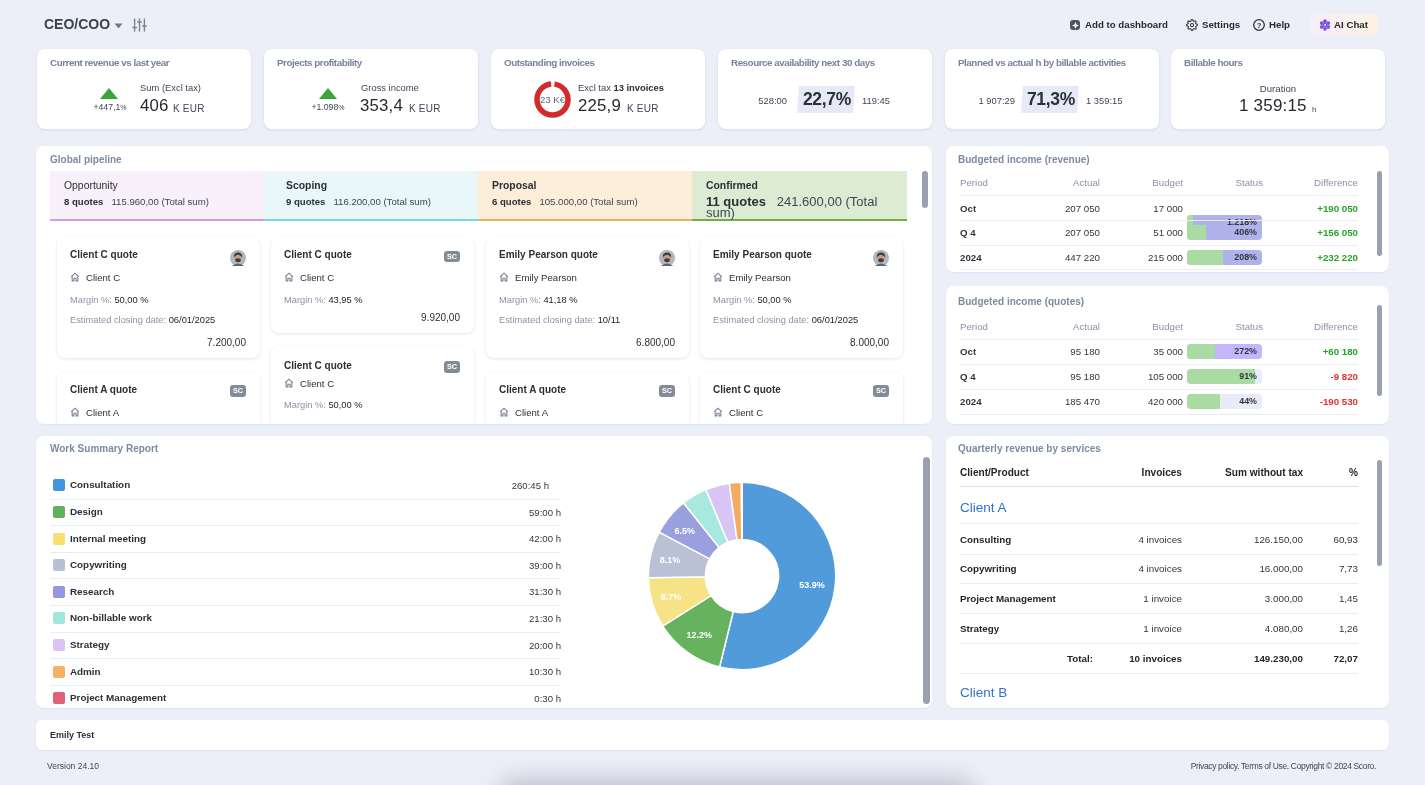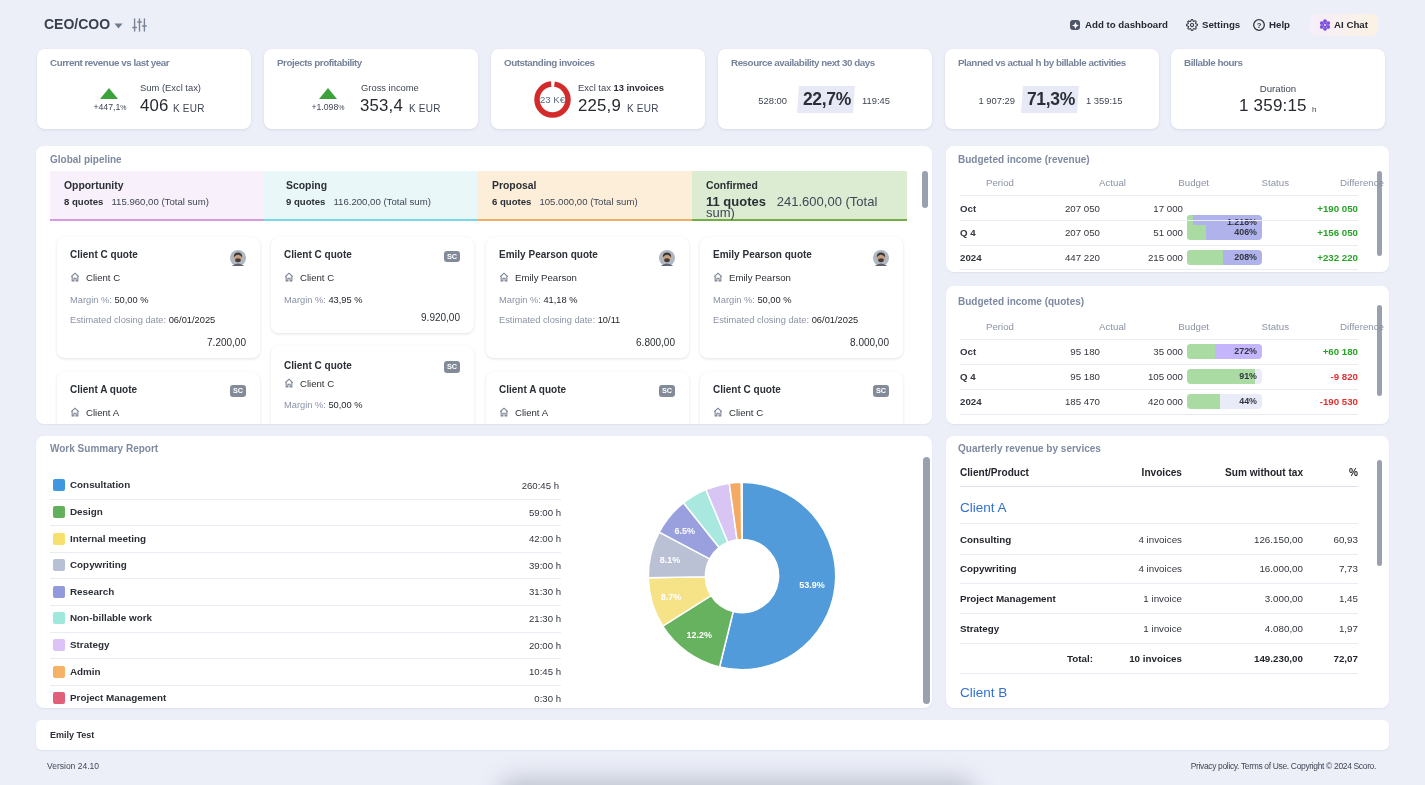--- a/index.html
+++ b/index.html
@@ -17,21 +17,21 @@
 .hdr-btn{position:absolute;color:#262b33;font-size:9.7px;font-weight:bold;line-height:12px;}
 .qc{position:absolute;width:203px;background:#fff;border-radius:8px;box-shadow:0 1px 3px rgba(25,35,70,.13);}
 .qt{position:absolute;left:13px;top:12px;font-size:10px;font-weight:bold;color:#2b2f36;line-height:12px;}
 .qa{position:absolute;right:14px;top:12.5px;}
 .qb{position:absolute;right:14px;top:13.5px;width:16px;height:11.5px;background:#838b99;border-radius:3px;color:#fff;font-size:7.3px;font-weight:bold;text-align:center;line-height:11.5px;}
 .qcl{position:absolute;left:13px;top:35px;font-size:9.6px;color:#2b2f36;line-height:12px;}
 .qm{position:absolute;left:13px;top:57px;font-size:9.3px;color:#8a93a5;line-height:12px;}
 .qd{position:absolute;left:13px;top:76.5px;font-size:9.3px;color:#8a93a5;line-height:12px;white-space:nowrap;}
 .qam{position:absolute;right:14px;bottom:9px;font-size:10px;color:#2b2f36;line-height:12px;}
 .qm span,.qd span{color:#23262c;}
-.bi-h{position:absolute;font-size:9.7px;color:#8a93a3;line-height:11px;margin-left:26px;}
+.bi-h{position:absolute;font-size:9.7px;color:#8a93a3;line-height:11px;}
 .bi-c{position:absolute;font-size:9.7px;color:#33363e;line-height:11px;}
 .bi-div{position:absolute;height:1px;background:#e9ecf2;}
 .bar{position:absolute;width:75px;height:15px;border-radius:4px;overflow:hidden;}
 .bar i{position:absolute;left:0;top:0;height:15px;background:#a9dba2;}
 .bar span{position:absolute;right:5px;top:0;font-size:8.9px;font-weight:bold;color:#33363e;line-height:15px;}
 .pos{color:#27a327;font-weight:bold;}
 .neg{color:#e03030;font-weight:bold;}
 .leg{position:absolute;left:53px;width:12px;height:12px;border-radius:2px;}
 .legt{position:absolute;left:70px;font-size:9.85px;font-weight:bold;color:#2b2f36;line-height:12px;}
 .legv{position:absolute;font-size:9.6px;color:#33363e;text-align:right;line-height:11px;}
@@ -130,21 +130,21 @@
 <div class="ct" style="left:1184px;top:57px;">Billable hours</div>
 <div class="abs" style="left:1208px;top:83px;width:140px;text-align:center;font-size:9.6px;color:#3f4654;line-height:11px;">Duration</div>
 <div class="big" style="left:1239px;top:96.5px;font-size:17px;">1 359:15</div>
 <div class="keur" style="left:1312px;top:105px;font-size:8px;">h</div>
 
 <div class="panel" style="left:36px;top:146px;width:896px;height:278px;"></div>
 <div class="ptitle" style="left:50px;top:154px;">Global pipeline</div>
 
 <div class="abs" style="left:50px;top:171px;width:214px;height:50px;background:#f8f0fa;border-bottom:2px solid #d49ae2;"></div>
 <div class="abs" style="left:50px;top:171px;width:214px;">
-    <div style="margin:9px 0 0 14px;font-size:10.4px;font-weight:bold;color:#2b2f36;line-height:12px;">Opportunity</div>
+    <div style="margin:9px 0 0 14px;font-size:10.4px;font-weight:normal;color:#2b2f36;line-height:12px;">Opportunity</div>
     <div style="margin:4px 0 0 14px;font-size:9.6px;color:#3f4654;line-height:11px;"><b style="color:#2b2f36;">8 quotes</b>&nbsp;&nbsp;&nbsp;115.960,00 (Total sum)</div>
   </div>
 <div class="abs" style="left:264px;top:171px;width:214px;height:50px;background:#eaf7f9;border-bottom:2px solid #7ad8e6;"></div>
 <div class="abs" style="left:272px;top:171px;width:214px;">
     <div style="margin:9px 0 0 14px;font-size:10.4px;font-weight:bold;color:#2b2f36;line-height:12px;">Scoping</div>
     <div style="margin:4px 0 0 14px;font-size:9.6px;color:#3f4654;line-height:11px;"><b style="color:#2b2f36;">9 quotes</b>&nbsp;&nbsp;&nbsp;116.200,00 (Total sum)</div>
   </div>
 <div class="abs" style="left:478px;top:171px;width:214px;height:50px;background:#fdeeda;border-bottom:2px solid #efae63;"></div>
 <div class="abs" style="left:478px;top:171px;width:214px;">
     <div style="margin:9px 0 0 14px;font-size:10.4px;font-weight:bold;color:#2b2f36;line-height:12px;">Proposal</div>
@@ -318,21 +318,21 @@
     <span>44%</span>
   </div>
 <div class="bi-c r neg" style="left:1258px;top:396px;width:100px;">-190 530</div>
 <div class="bi-div" style="left:960px;top:414px;width:398px;"></div>
 
 <div class="panel" style="left:36px;top:436px;width:896px;height:272px;"></div>
 <div class="ptitle" style="left:50px;top:443px;">Work Summary Report</div>
 <div class="abs" style="left:923px;top:457px;width:7px;height:247px;background:#9aa1ae;border-radius:3.5px;"></div>
 <div class="leg" style="top:479.3px;background:#3f97e0;"></div>
 <div class="legt" style="top:479.3px;">Consultation</div>
-<div class="legv" style="left:459px;top:480px;width:100px;">260:45 h</div>
+<div class="legv" style="left:449px;top:480px;width:100px;">260:45 h</div>
 <div class="bi-div" style="left:50px;top:498.6px;width:511px;"></div>
 <div class="leg" style="top:505.9px;background:#62b15a;"></div>
 <div class="legt" style="top:505.9px;">Design</div>
 <div class="legv" style="left:461px;top:506.6px;width:100px;">59:00 h</div>
 <div class="bi-div" style="left:50px;top:525.2px;width:511px;"></div>
 <div class="leg" style="top:532.5px;background:#f7e06e;"></div>
 <div class="legt" style="top:532.5px;">Internal meeting</div>
 <div class="legv" style="left:461px;top:533.2px;width:100px;">42:00 h</div>
 <div class="bi-div" style="left:50px;top:551.8px;width:511px;"></div>
 <div class="leg" style="top:559.1px;background:#b7c0d4;"></div>
@@ -346,21 +346,21 @@
 <div class="leg" style="top:612.3px;background:#9fe8dc;"></div>
 <div class="legt" style="top:612.3px;">Non-billable work</div>
 <div class="legv" style="left:461px;top:613px;width:100px;">21:30 h</div>
 <div class="bi-div" style="left:50px;top:631.6px;width:511px;"></div>
 <div class="leg" style="top:638.9px;background:#ddc2f7;"></div>
 <div class="legt" style="top:638.9px;">Strategy</div>
 <div class="legv" style="left:461px;top:639.6px;width:100px;">20:00 h</div>
 <div class="bi-div" style="left:50px;top:658.2px;width:511px;"></div>
 <div class="leg" style="top:665.5px;background:#f7b166;"></div>
 <div class="legt" style="top:665.5px;">Admin</div>
-<div class="legv" style="left:461px;top:666.2px;width:100px;">10:45 h</div>
+<div class="legv" style="left:461px;top:666.2px;width:100px;">10:30 h</div>
 <div class="bi-div" style="left:50px;top:684.8px;width:511px;"></div>
 <div class="leg" style="top:692.1px;background:#e0607a;"></div>
 <div class="legt" style="top:692.1px;">Project Management</div>
 <div class="legv" style="left:461px;top:692.8px;width:100px;">0:30 h</div>
 <svg class="abs" style="left:647px;top:481px;" width="190" height="190">
 <path d="M95.00 1.30 A93.7 93.7 0 1 1 72.58 185.98 L86.24 130.54 A36.6 36.6 0 1 0 95.00 58.40 Z" fill="#519bdb" stroke="#fff" stroke-width="1.5"></path>
 <path d="M72.58 185.98 A93.7 93.7 0 0 1 15.79 145.06 L64.06 114.55 A36.6 36.6 0 0 0 86.24 130.54 Z" fill="#66b25e" stroke="#fff" stroke-width="1.5"></path>
 <path d="M15.79 145.06 A93.7 93.7 0 0 1 1.32 96.75 L58.41 95.68 A36.6 36.6 0 0 0 64.06 114.55 Z" fill="#f6e388" stroke="#fff" stroke-width="1.5"></path>
 <path d="M1.32 96.75 A93.7 93.7 0 0 1 12.21 51.12 L62.66 77.86 A36.6 36.6 0 0 0 58.41 95.68 Z" fill="#bac1d4" stroke="#fff" stroke-width="1.5"></path>
 <path d="M12.21 51.12 A93.7 93.7 0 0 1 36.47 21.83 L72.14 66.42 A36.6 36.6 0 0 0 62.66 77.86 Z" fill="#9aa0dd" stroke="#fff" stroke-width="1.5"></path>
@@ -396,21 +396,21 @@
 <div class="qr-r" style="left:1258px;top:562.5px;width:100px;">7,73</div>
 <div class="bi-div" style="left:960px;top:583px;width:398px;"></div>
 <div class="qr-b" style="left:960px;top:592.5px;">Project Management</div>
 <div class="qr-r" style="left:1082px;top:592.5px;width:100px;">1 invoice</div>
 <div class="qr-r" style="left:1203px;top:592.5px;width:100px;">3.000,00</div>
 <div class="qr-r" style="left:1258px;top:592.5px;width:100px;">1,45</div>
 <div class="bi-div" style="left:960px;top:613px;width:398px;"></div>
 <div class="qr-b" style="left:960px;top:622.5px;">Strategy</div>
 <div class="qr-r" style="left:1082px;top:622.5px;width:100px;">1 invoice</div>
 <div class="qr-r" style="left:1203px;top:622.5px;width:100px;">4.080,00</div>
-<div class="qr-r" style="left:1258px;top:622.5px;width:100px;">1,97</div>
+<div class="qr-r" style="left:1258px;top:622.5px;width:100px;">1,26</div>
 <div class="bi-div" style="left:960px;top:643px;width:398px;"></div>
 <div class="qr-b r" style="left:993px;top:652.5px;width:100px;">Total:</div>
 <div class="qr-b r" style="left:1082px;top:652.5px;width:100px;">10 invoices</div>
 <div class="qr-b r" style="left:1203px;top:652.5px;width:100px;">149.230,00</div>
 <div class="qr-b r" style="left:1258px;top:652.5px;width:100px;">72,07</div>
 <div class="bi-div" style="left:960px;top:673px;width:398px;"></div>
 <div class="client" style="left:960px;top:684.5px;">Client B</div>
 
 <div class="panel" style="left:36px;top:720px;width:1353px;height:30px;border-radius:6px;"></div>
 <div class="abs" style="left:50px;top:730px;font-size:9px;font-weight:bold;color:#2b2f36;line-height:11px;">Emily Test</div>

